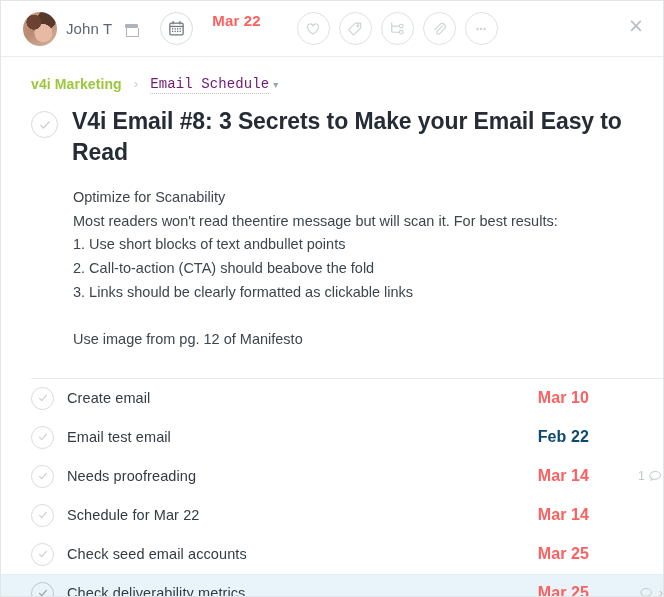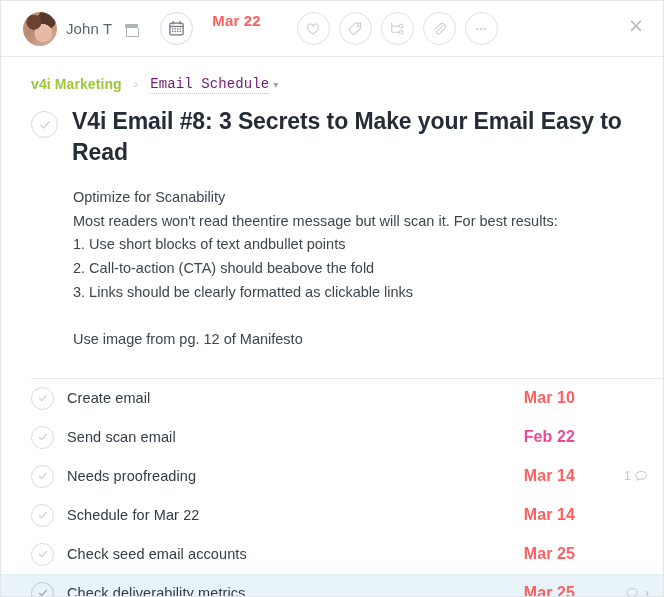--- a/index.html
+++ b/index.html
@@ -193,21 +193,20 @@
   
   .subtasks {
     margin-top: 26px;
     border-top: 1px solid #e8ebed;
     margin-left: 30px;
   }
   .subtask {
     display: flex;
     align-items: center;
     height: 39px;
-    padding-right: 14px;
     margin-left: -30px;
     padding-left: 30px;
     position: relative;
     cursor: pointer;
   }
   .subtask + .subtask::before {
     content: "";
     position: absolute;
     left: 30px; right: 0; top: 0;
     height: 1px;
@@ -370,22 +369,22 @@
         <div class="st-date" style="color:#fa6160">Mar 10</div>
         <div class="st-avatar photo-a"></div>
         <div class="st-comment empty"></div>
       </div>
       <div class="subtask">
         <div class="st-check" style="border-color:#d7dbe0">
           <svg width="12" height="12" viewBox="0 0 16 16" fill="none">
             <path d="M3.4 8.4l2.9 3 6.2-6.8" stroke="#c9ced3" stroke-width="1.5" stroke-linecap="round" stroke-linejoin="round"></path>
           </svg>
         </div>
-        <div class="st-name">Send scan email</div>
-        <div class="st-date" style="color:#ec4899">Feb 22</div>
+        <div class="st-name">Email test email</div>
+        <div class="st-date" style="color:#0c4a6e">Feb 22</div>
         <div class="st-avatar photo-b"></div>
         <div class="st-comment empty"></div>
       </div>
       <div class="subtask">
         <div class="st-check" style="border-color:#d7dbe0">
           <svg width="12" height="12" viewBox="0 0 16 16" fill="none">
             <path d="M3.4 8.4l2.9 3 6.2-6.8" stroke="#c9ced3" stroke-width="1.5" stroke-linecap="round" stroke-linejoin="round"></path>
           </svg>
         </div>
         <div class="st-name">Needs proofreading</div>

